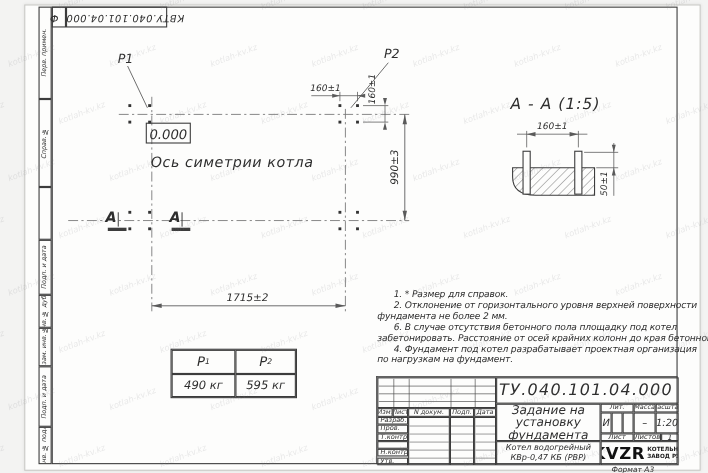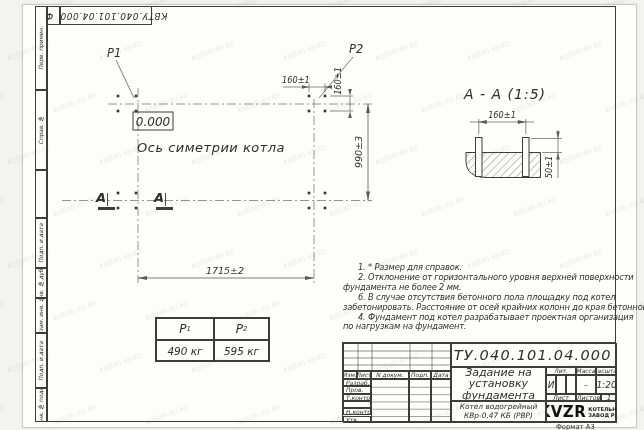--- a/index.html
+++ b/index.html
@@ -47,21 +47,21 @@
   .lblL{font-size:6px;display:flex;align-items:center;padding-left:2px;white-space:nowrap}
   #docnum{font-size:14.5px;letter-spacing:1.2px;display:flex;align-items:center;
     justify-content:center;white-space:pre}
   #tb-title div{font-size:11px;line-height:11.3px;text-align:center}
   #tb-product div{font-size:7.4px;line-height:8.8px;text-align:center}
   #logo-kvzr{display:flex;align-items:center;justify-content:center;gap:2px;font-style:normal}
   #logo-glyph{width:11px;height:13px;background:#111;position:relative}
   #logo-glyph:before{content:"";position:absolute;left:2px;right:2px;top:3px;height:1.6px;background:#fff;box-shadow:0 3.2px 0 #fff,0 6.4px 0 #fff}
   #logo-word{font-size:15px;font-weight:bold;letter-spacing:.5px;color:#111}
   #company div{font-size:5.2px;line-height:6px;font-weight:bold;color:#222}
-  #format{font-size:6.8px;}
+  #format{font-size:6.8px;font-style:italic}
   
   #wm-layer{left:0;top:0;width:644px;height:430px;pointer-events:none;z-index:40;overflow:hidden}
   .wm{position:absolute;transform:rotate(-21deg);font-size:7.5px;font-style:italic;
     color:rgba(130,130,135,.17);white-space:nowrap}
   svg{position:absolute;left:0;top:0}
   svg text{font-family:"DejaVu Sans",sans-serif;font-style:italic;fill:var(--ink)}
 </style>
 </head>
 <body>
 

